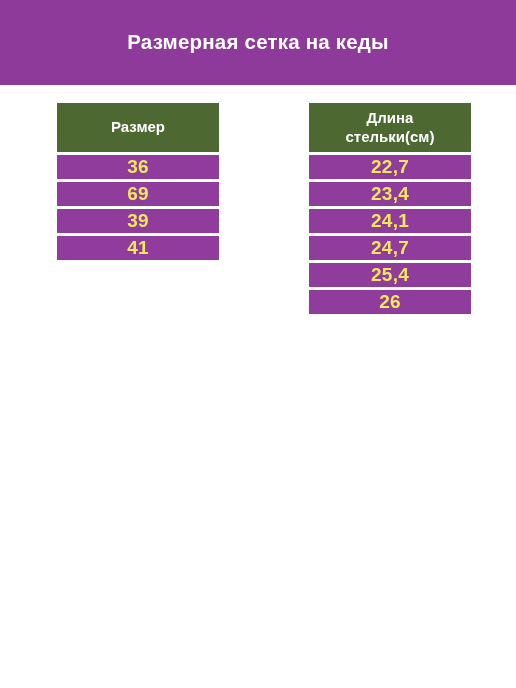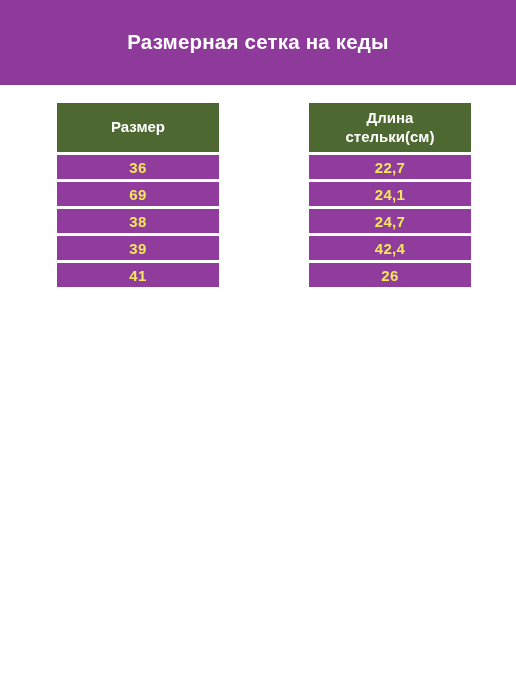--- a/index.html
+++ b/index.html
@@ -70,21 +70,21 @@
     line-height: 1.22;
     padding: 0 4px;
     box-sizing: border-box;
   }
   .th-two-line {
     line-height: 1.22;
   }
   .td {
     background: #8f3c9d;
     color: #f4e75b;
-    font-size: 15px;
+    font-size: 19px;
     font-weight: bold;
     height: 24px;
     display: flex;
     align-items: center;
     justify-content: center;
     text-align: center;
     box-sizing: border-box;
     letter-spacing: 0.3px;
   }
 </style>
@@ -101,48 +101,48 @@
 
     <div class="size-table col-size">
       <div class="th">Размер</div>
       <div class="td">
         <span>36</span>
       </div>
       <div class="td">
         <span>69</span>
       </div>
       <div class="td">
-        <span>38</span>
-      </div>
-      <div class="td">
         <span>39</span>
       </div>
       <div class="td">
         <span>41</span>
       </div>
     </div>
 
     <div class="size-table col-length">
       <div class="th th-two-line">
         <div>
           <div>Длина</div>
           <div>стельки(см)</div>
         </div>
       </div>
       <div class="td">
         <span>22,7</span>
       </div>
       <div class="td">
+        <span>23,4</span>
+      </div>
+      <div class="td">
         <span>24,1</span>
       </div>
       <div class="td">
         <span>24,7</span>
       </div>
       <div class="td">
-        <span>42,4</span>
+        <span>25,4</span>
       </div>
       <div class="td">
         <span>26</span>
       </div>
     </div>
 
   </div>
 
 </div>
 

